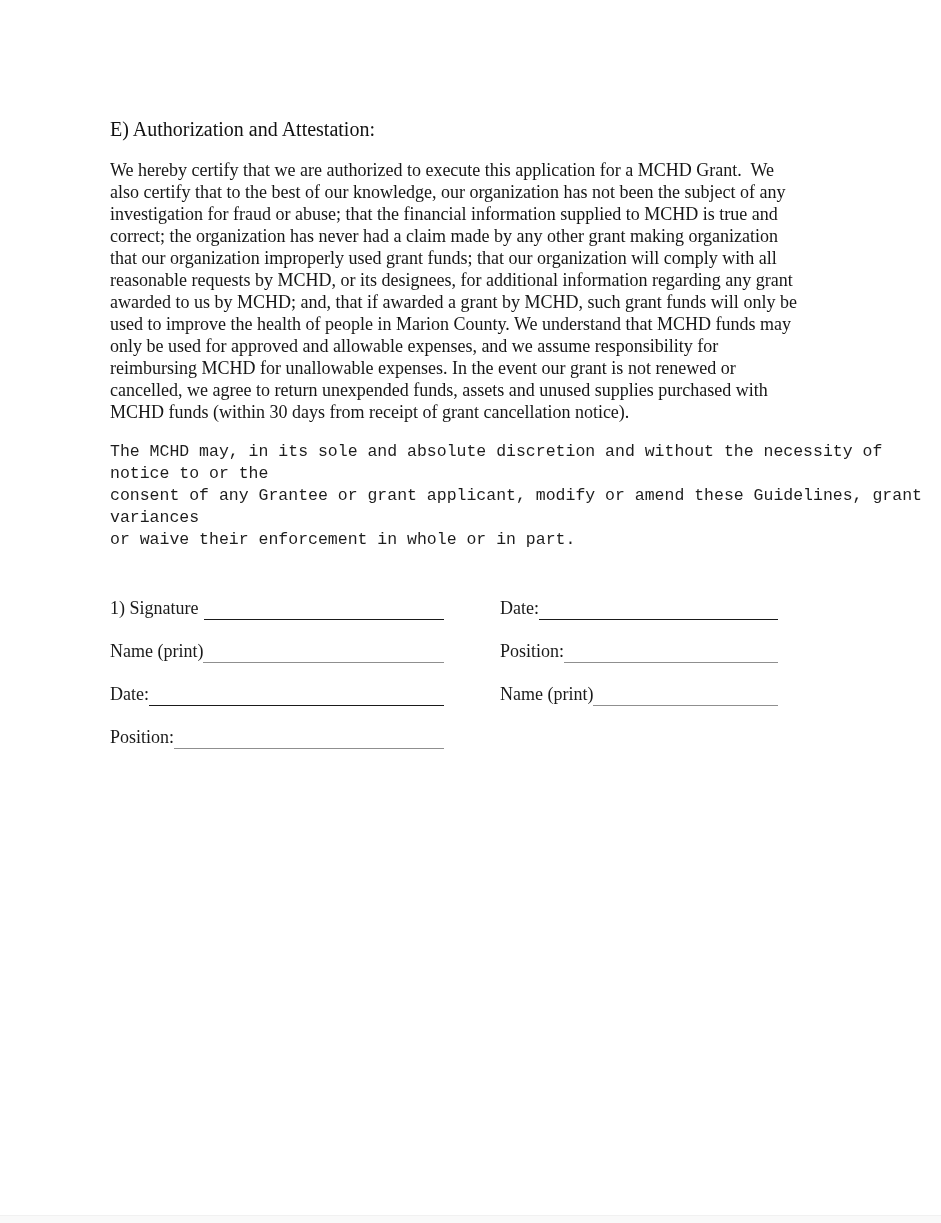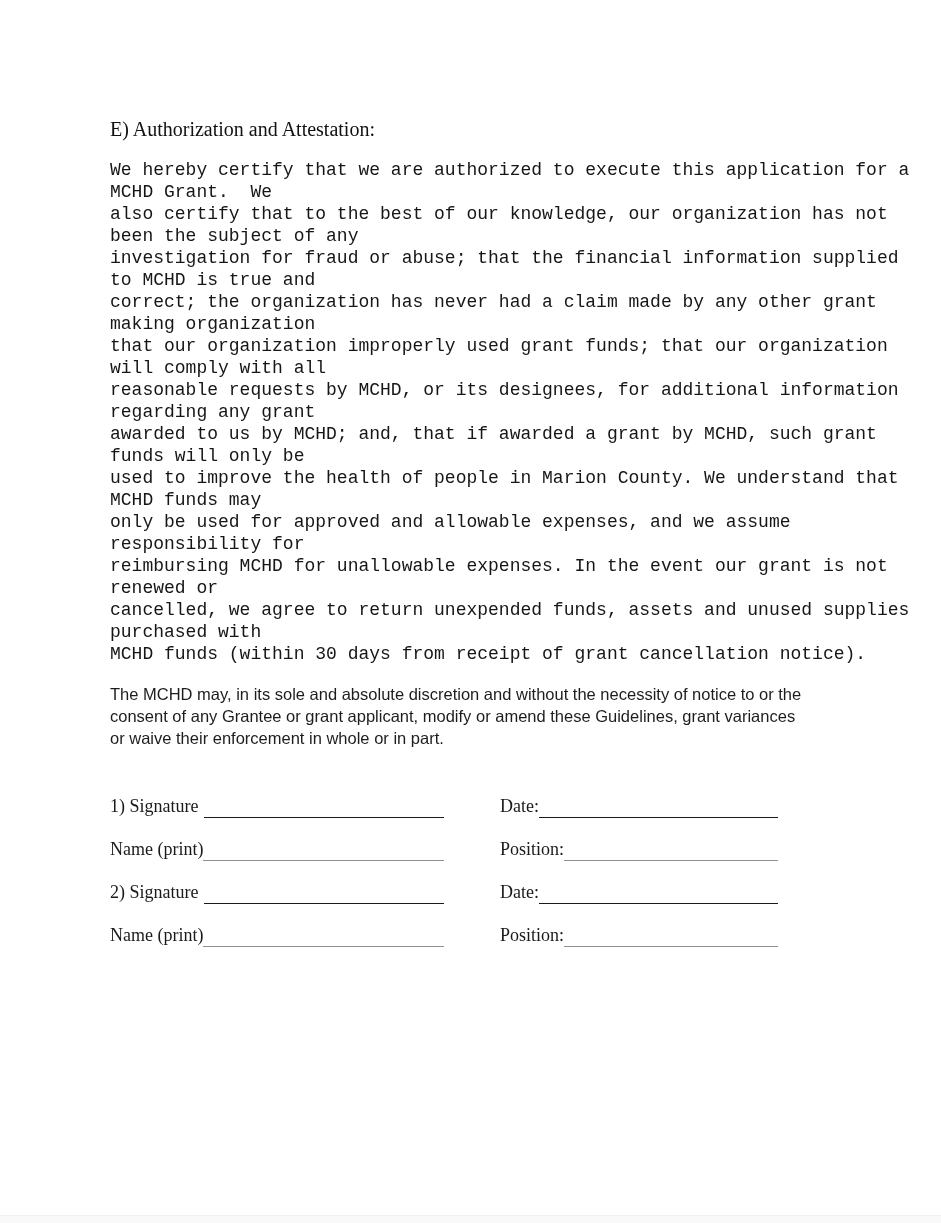--- a/index.html
+++ b/index.html
@@ -22,29 +22,29 @@
   }
   .section-heading {
     font-family: "Liberation Serif", "DejaVu Serif", serif;
     font-size: 20px;
     line-height: 26px;
     font-weight: normal;
     margin: 0;
     color: #111111;
   }
   .serif-para {
-    font-family: Liberation Mono, monospace;
+    font-family: Liberation Serif, serif;
     font-size: 18px;
     line-height: 22px;
     margin: 17px 0 0 0;
     white-space: pre-line;
     color: #161616;
   }
   .sans-para {
-    font-family: Liberation Sans, sans-serif;
+    font-family: Liberation Mono, monospace;
     font-size: 16.5px;
     line-height: 22px;
     margin: 18px 0 0 0;
     white-space: pre-line;
     color: #1d1d1d;
   }
   .sig-grid {
     margin-top: 45px;
     display: grid;
     grid-template-columns: 334px 278px;
@@ -120,24 +120,20 @@
     <div class="sig-cell">
       <span class="lbl">Name (print)</span>
       <span class="fill-line light"></span>
     </div>
     <div class="sig-cell">
       <span class="lbl">Position:</span>
       <span class="fill-line light"></span>
     </div>
 
     <div class="sig-cell">
-      <span class="lbl">2) Signature</span>
-      <span class="fill-line gap"></span>
-    </div>
-    <div class="sig-cell">
       <span class="lbl">Date:</span>
       <span class="fill-line"></span>
     </div>
 
     <div class="sig-cell">
       <span class="lbl">Name (print)</span>
       <span class="fill-line light"></span>
     </div>
     <div class="sig-cell">
       <span class="lbl">Position:</span>

